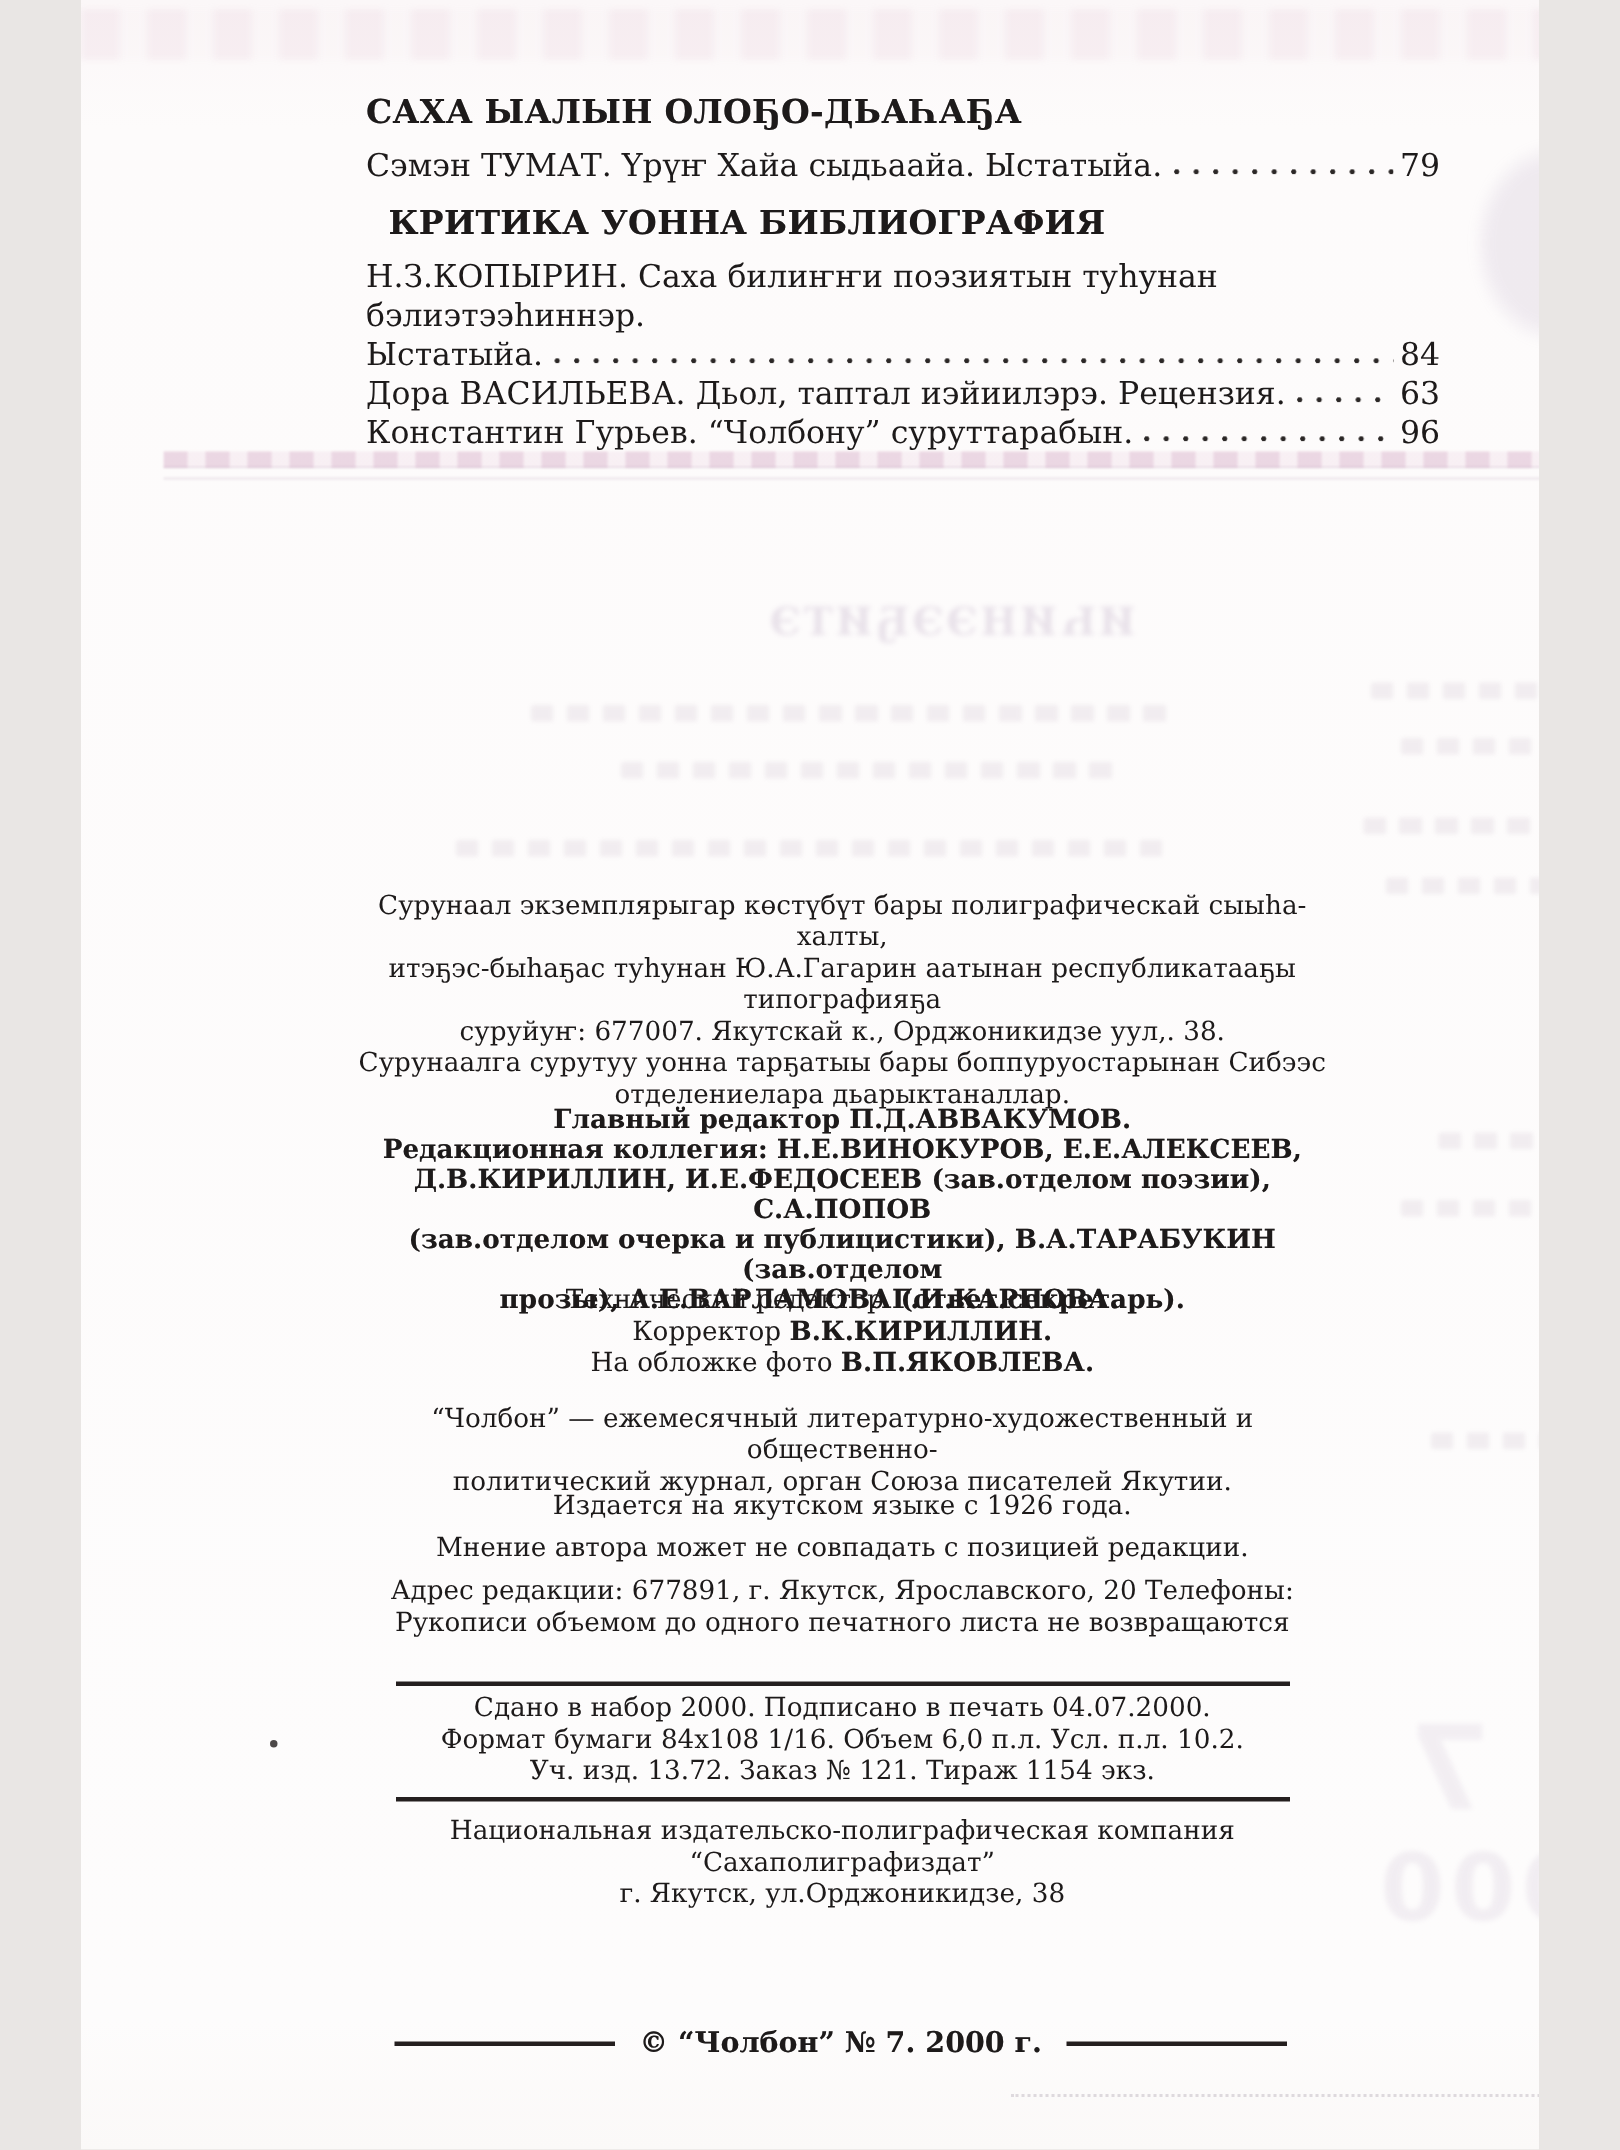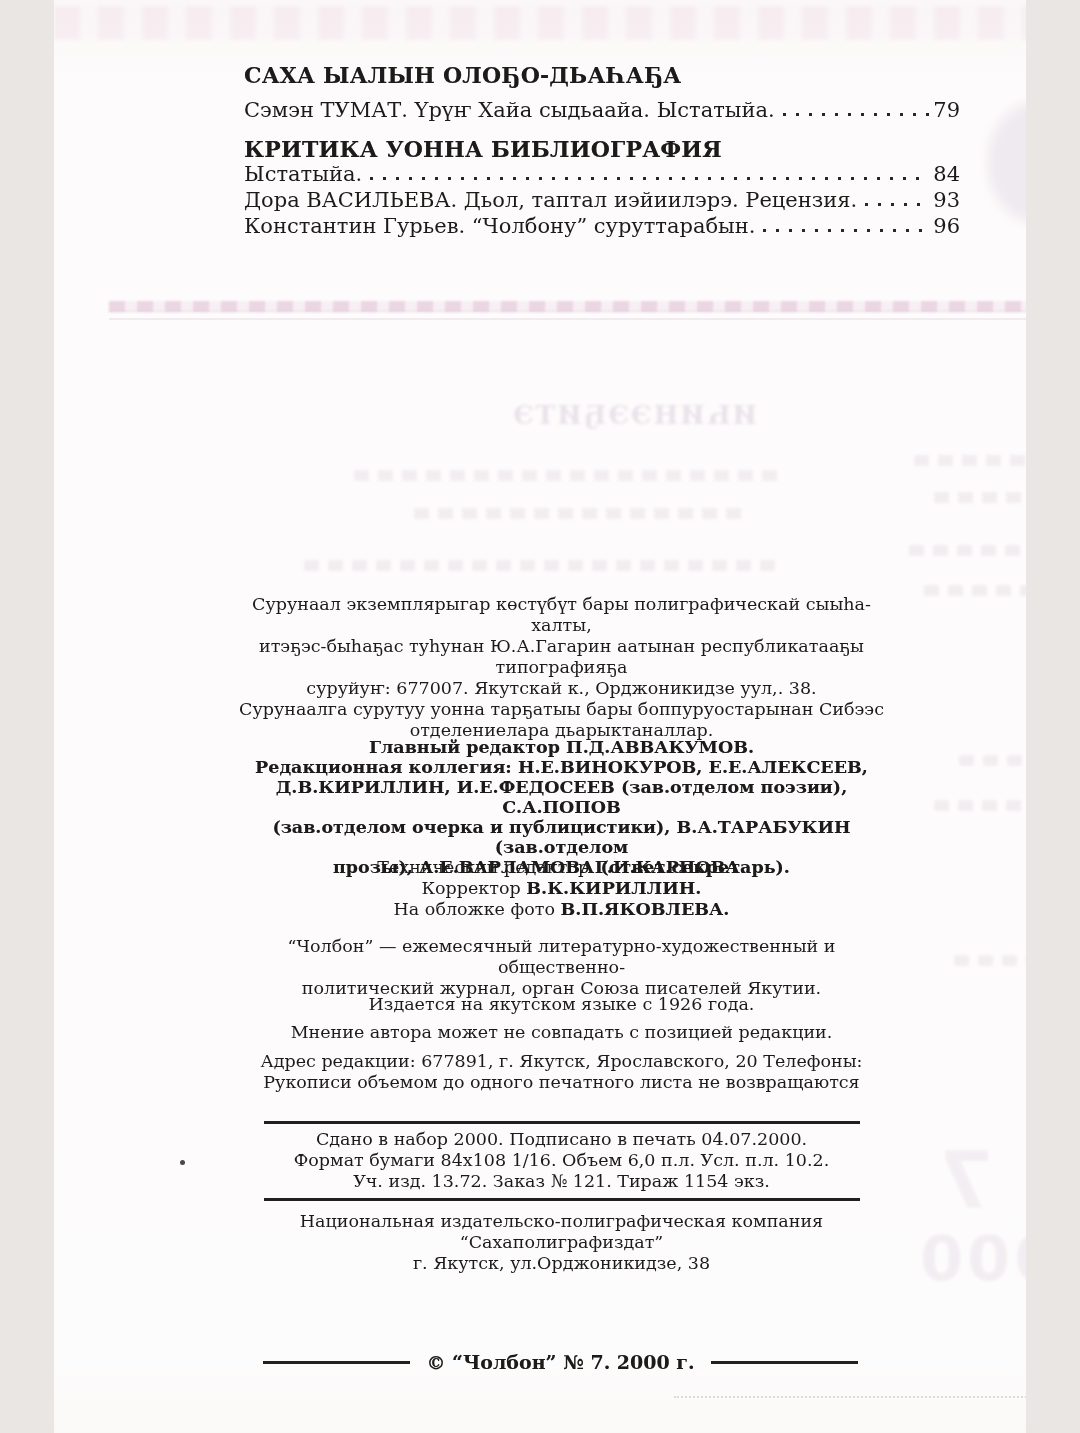--- a/index.html
+++ b/index.html
@@ -60,21 +60,21 @@
     background:repeating-linear-gradient(90deg, rgba(148,118,150,.20) 0 15px, rgba(148,118,150,0) 15px 24px);
     filter:blur(1.4px);opacity:.55;
   }
   .speck{position:absolute;left:126px;top:1160px;width:5px;height:5px;border-radius:50%;background:rgba(45,40,40,.85);}
   
   .toc{position:absolute;left:190px;top:63px;width:716px;}
   .toc-heading{
     font-weight:bold;font-size:22px;line-height:24px;letter-spacing:.2px;
     text-shadow:0 0 .4px rgba(0,0,0,.4);
   }
-  .toc-heading.h2{margin-top:14px;}
+  .toc-heading.h2{margin-top:14px;margin-left:15px;}
   .toc-row{display:flex;font-size:21px;line-height:26px;margin-top:10px;}
   .toc-row.tight{margin-top:0;}
   .toc-row .t{white-space:nowrap;}
   .toc-line{font-size:21px;line-height:26px;margin-top:10px;}
   .leader{
     flex:1;align-self:flex-end;height:7px;margin:0 4px 5px 7px;
     background-image:radial-gradient(circle at 2.5px 3.5px, #2b2726 1.5px, rgba(0,0,0,0) 1.9px);
     background-size:13px 7px;background-repeat:repeat-x;
   }
   .pageno{white-space:nowrap;}
@@ -125,30 +125,31 @@
     <div class="toc-heading">САХА ЫАЛЫН ОЛОҔО-ДЬАҺАҔА</div>
 
     <div class="toc-row">
       <span class="t">Сэмэн ТУМАТ. Үрүҥ Хайа сыдьаайа. Ыстатыйа.</span>
       <span class="leader"></span>
       <span class="pageno">79</span>
     </div>
 
     <div class="toc-heading h2">КРИТИКА УОННА БИБЛИОГРАФИЯ</div>
 
+    <div class="toc-line">Н.З.КОПЫРИН. Саха билиҥҥи поэзиятын туһунан бэлиэтээһиннэр.</div>
     <div class="toc-row tight">
       <span class="t">Ыстатыйа.</span>
       <span class="leader"></span>
       <span class="pageno">84</span>
     </div>
 
     <div class="toc-row tight">
       <span class="t">Дора ВАСИЛЬЕВА. Дьол, таптал иэйиилэрэ. Рецензия.</span>
       <span class="leader"></span>
-      <span class="pageno">93</span>
+      <span class="pageno">63</span>
     </div>
 
     <div class="toc-row tight">
       <span class="t">Константин Гурьев. “Чолбону” суруттарабын.</span>
       <span class="leader"></span>
       <span class="pageno">96</span>
     </div>
   </div>
 
   <div class="cblock" style="top:594px;">

